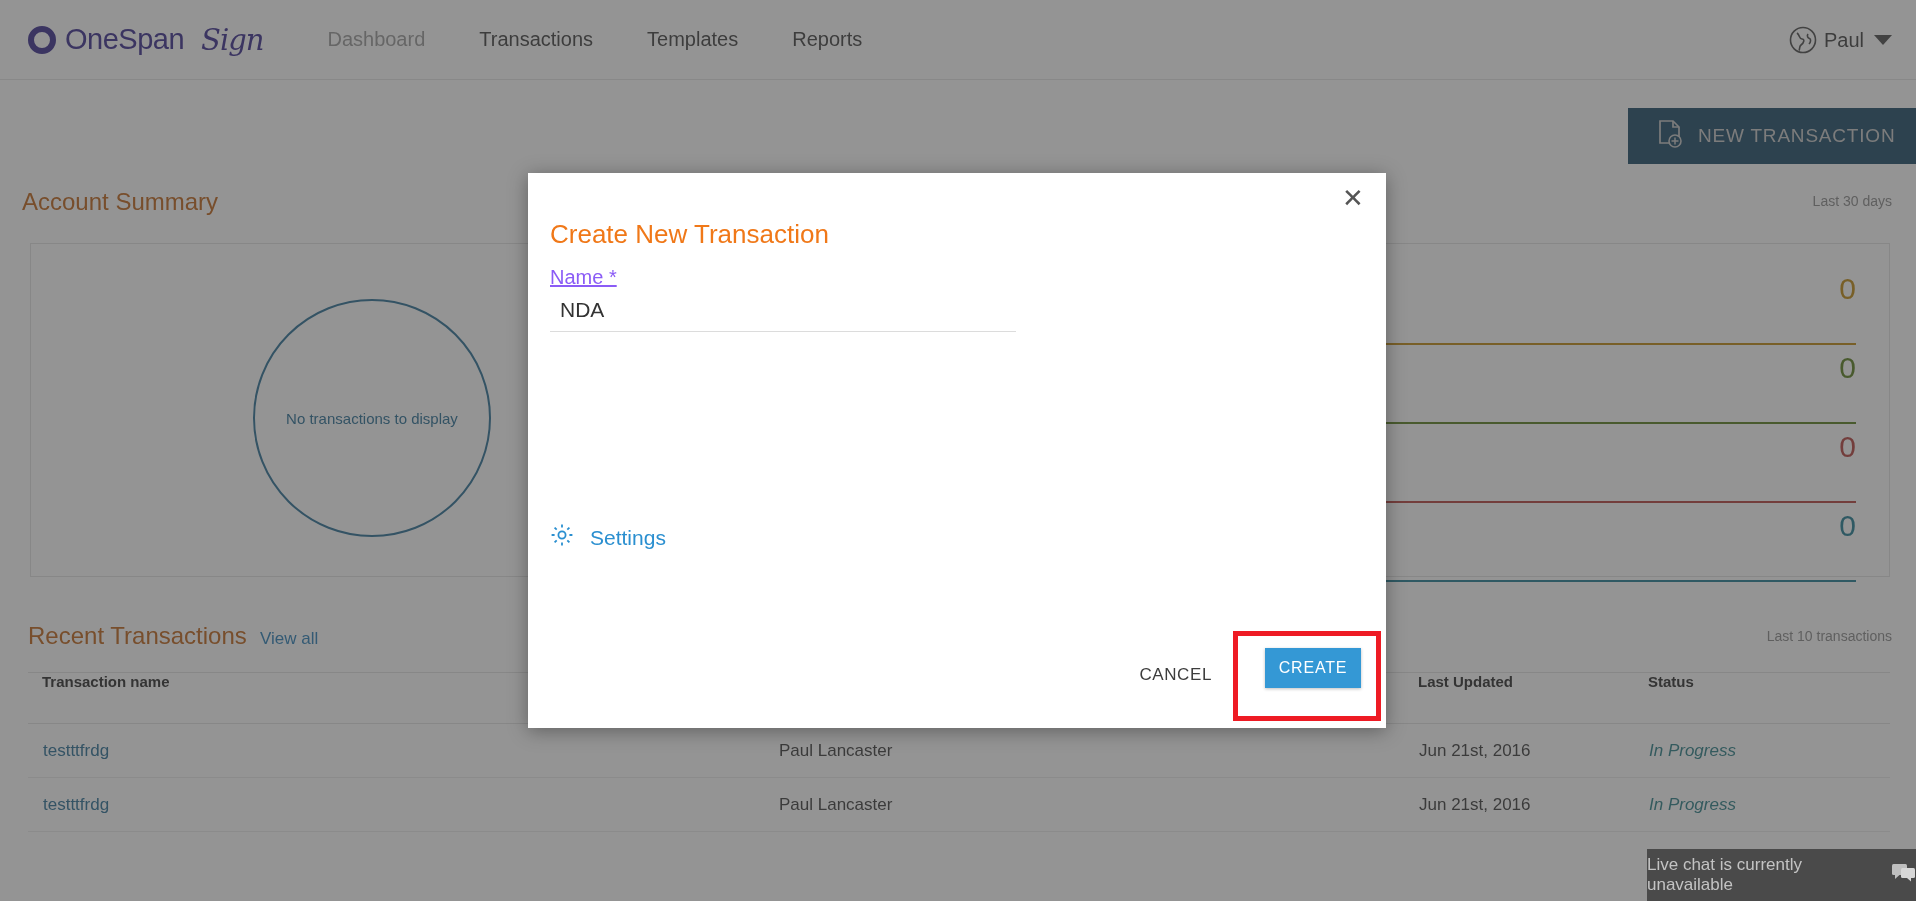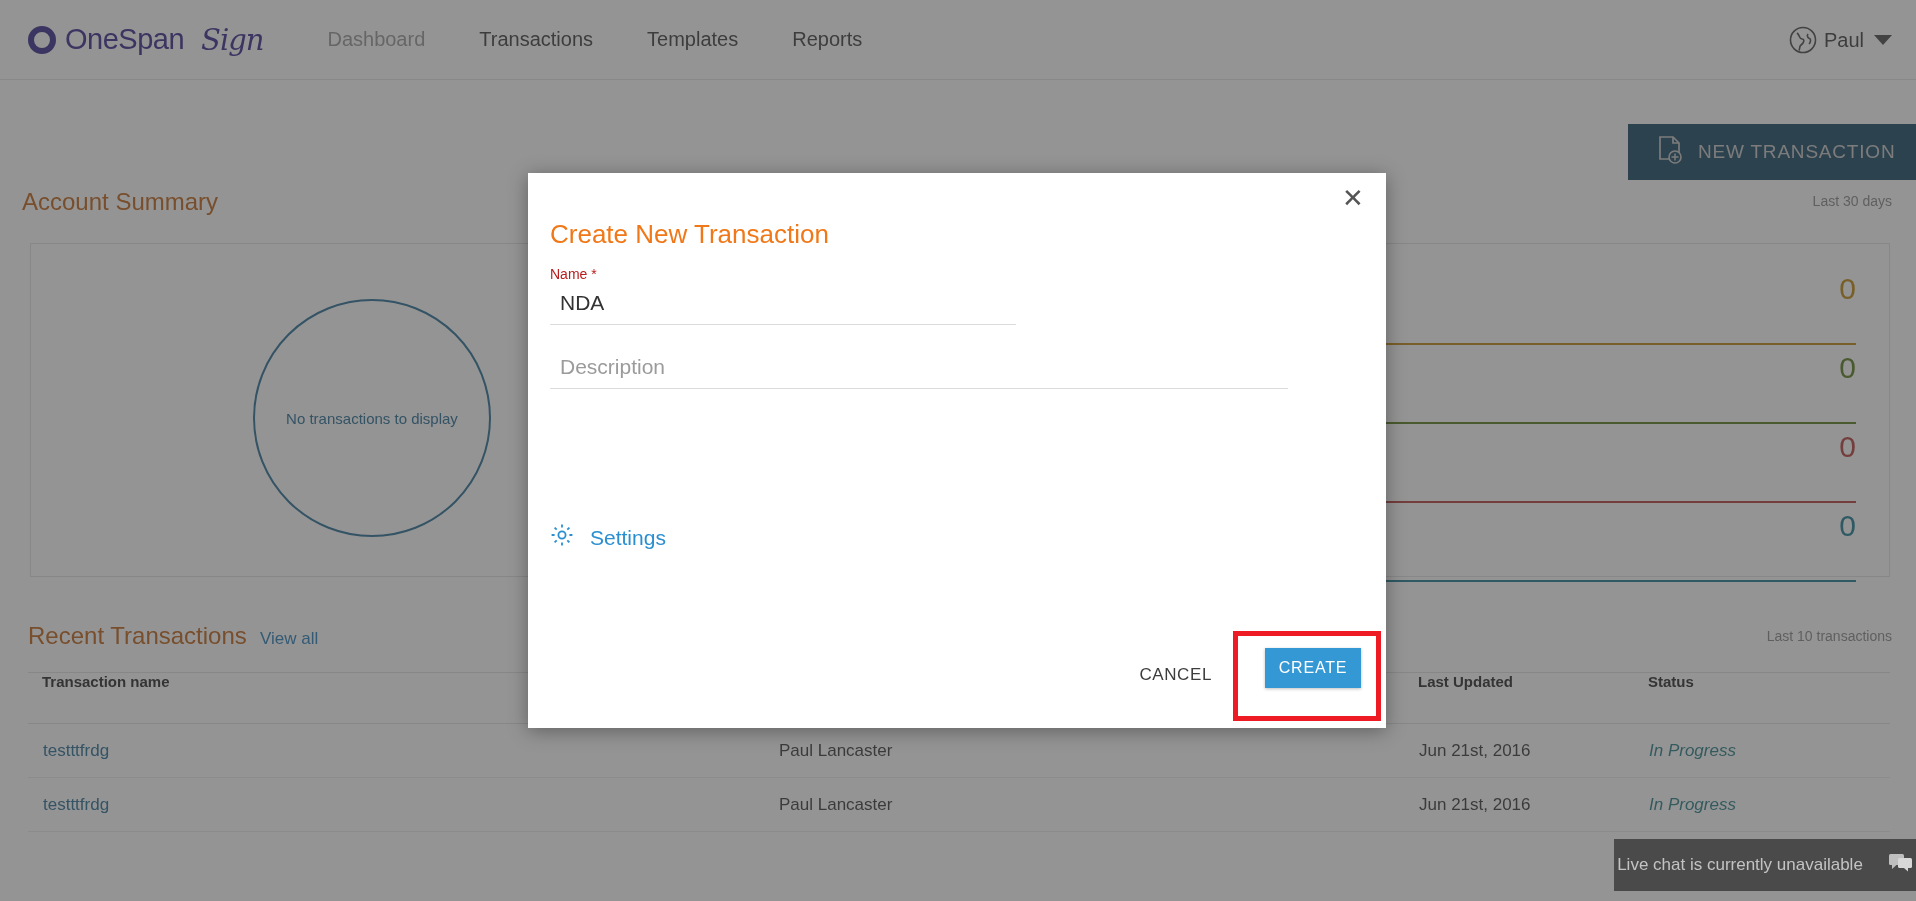--- a/index.html
+++ b/index.html
@@ -46,21 +46,21 @@
   .globe-icon { width:30px; height:30px; }
   .user-name { font-size:20px; color:#3f3f3f; }
   .caret-down {
     width:0;height:0;border-left:9px solid transparent;
     border-right:9px solid transparent;border-top:10px solid #4a4a4a;
     margin-left:4px;
   }
 
   
   .new-transaction-btn {
-    position:absolute; right:0; top:124px; width:288px; height:56px;
+    position:absolute; right:0; top:108px; width:288px; height:56px;
     background:#1b4a66; color:#c9c9c9;
     display:flex; align-items:center; gap:14px; padding-left:28px;
     font-size:19px; letter-spacing:0.8px; cursor:pointer;
   }
 
   
   .section-title {
     position:absolute; font-size:24px; color:#c0651a; font-weight:400;
   }
   #acct-title { left:22px; top:188px; }
@@ -110,21 +110,21 @@
   }
   .c-name { width:750px; padding-left:14px; }
   .c-owner { width:640px; }
   .c-updated { width:230px; }
   .c-status { width:240px; }
   .tbl-row .c-name { color:#2a6f96; cursor:pointer; }
   .tbl-row .c-status { color:#2a7f87; font-style:italic; }
 
   
   .livechat {
-    position:absolute; right:0; bottom:10px; width:302px; height:52px;
+    position:absolute; right:0; bottom:0; width:269px; height:52px;
     background:#4a4a4a; color:#c3c3c3; font-size:17px;
     display:flex; align-items:center; justify-content:center; gap:26px;
     cursor:pointer;
   }
 
   
   .overlay { position:absolute; inset:0; background:rgba(60,60,60,0.55); }
   .modal {
     position:absolute; left:528px; top:173px; width:858px; height:555px;
     background:#ffffff; box-shadow:0 3px 18px rgba(0,0,0,0.35);
@@ -133,21 +133,21 @@
     position:absolute; right:18px; top:10px;
     width:30px; height:30px; cursor:pointer;
     display:flex; align-items:center; justify-content:center;
     font-size:26px; color:#555; line-height:1;
   }
   .modal-title {
     position:absolute; left:22px; top:46px;
     font-size:26px; color:#f07818; font-weight:400;
   }
   .field { position:absolute; left:22px; }
-  .field-label { font-size:14px; color:#b91c1c; margin-bottom:9px; }
+  .field-label { font-size:20px; color:#8b5cf6; margin-bottom:9px;text-decoration:underline; }
   .field-input {
     font-size:21px; color:#333; border:none; outline:none;
     background:transparent; width:100%; padding:0 0 9px 10px;
     border-bottom:1px solid #dcdcdc;
     font-family:"Liberation Sans", sans-serif;
   }
   .field-input::placeholder { color:#9b9b9b; }
 
   #fld-name  { top:93px; width:466px; }
   #fld-desc  { top:182px; width:738px; }
@@ -308,23 +308,20 @@
 
     <div class="modal-close">✕</div>
 
     <div class="modal-title">Create New Transaction</div>
 
     <div class="field" id="fld-name">
       <div class="field-label">Name *</div>
       <input class="field-input" type="text" value="NDA" style="">
     </div>
 
-    <div class="field" id="fld-desc">
-      <input class="field-input" type="text" placeholder="Description" style="">
-    </div>
 
     <div class="field" id="fld-tmpl">
     </div>
 
     <div class="settings-link">
       <span>
         <svg viewBox="0 0 24 24" width="24" height="24">
           <g fill="none" stroke="#2a8fd0" stroke-width="1.8">
             <circle cx="12" cy="12" r="3.6"></circle>
             <path d="M12 1.6 v3 M12 19.4 v3 M1.6 12 h3 M19.4 12 h3

